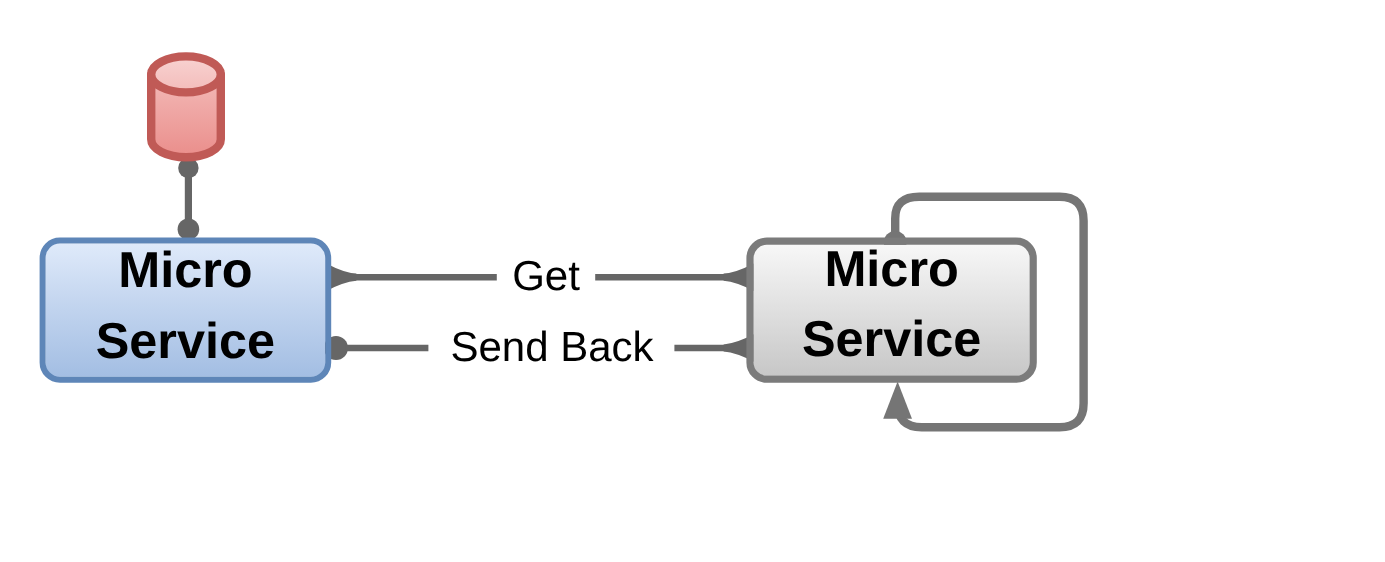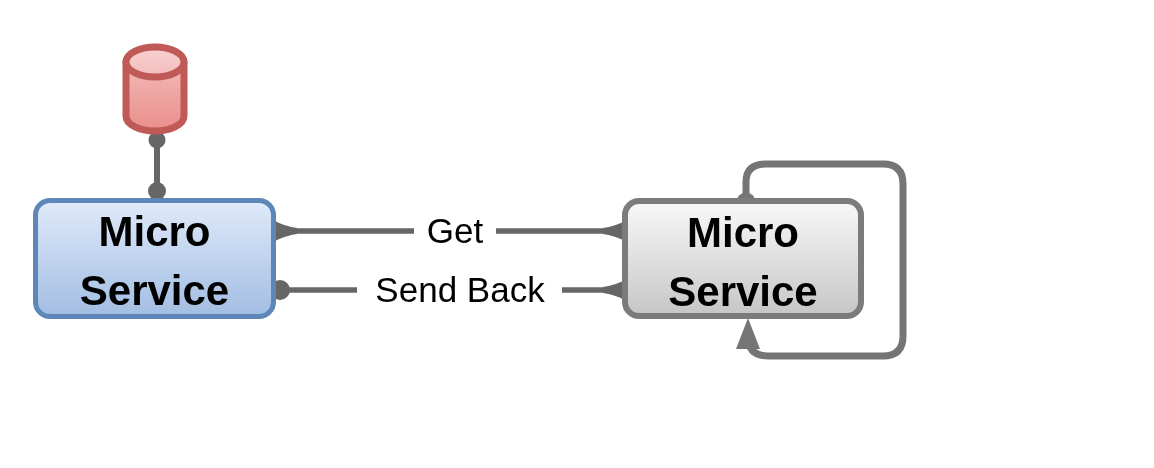--- a/index.html
+++ b/index.html
@@ -20,21 +20,21 @@
     left: 0;
     top: 0;
     z-index: 0;
   }
   .node {
     position: absolute;
     box-sizing: border-box;
     border-radius: 17px;
     display: flex;
     flex-direction: column;
-    justify-content: flex-start;
+    justify-content: flex-end;
     align-items: center;
     z-index: 1;
     font-weight: bold;
     font-size: 42px;
     line-height: 1.4;
     color: #000000;
     text-align: center;
   }
   .node-service-left {
     left: 33px;

